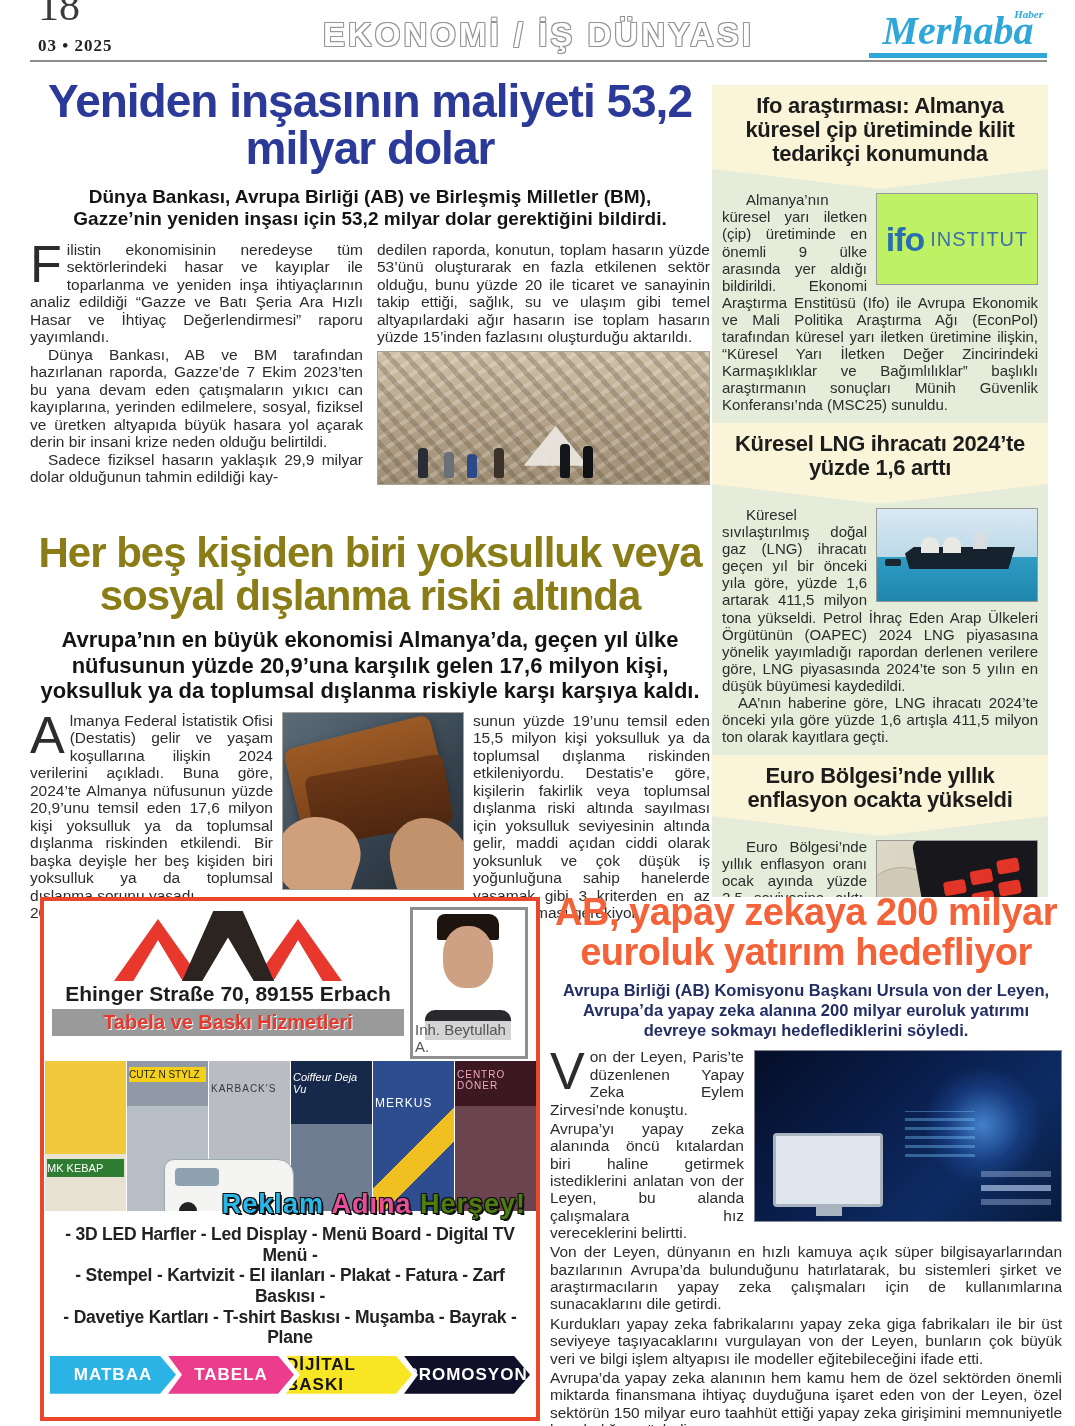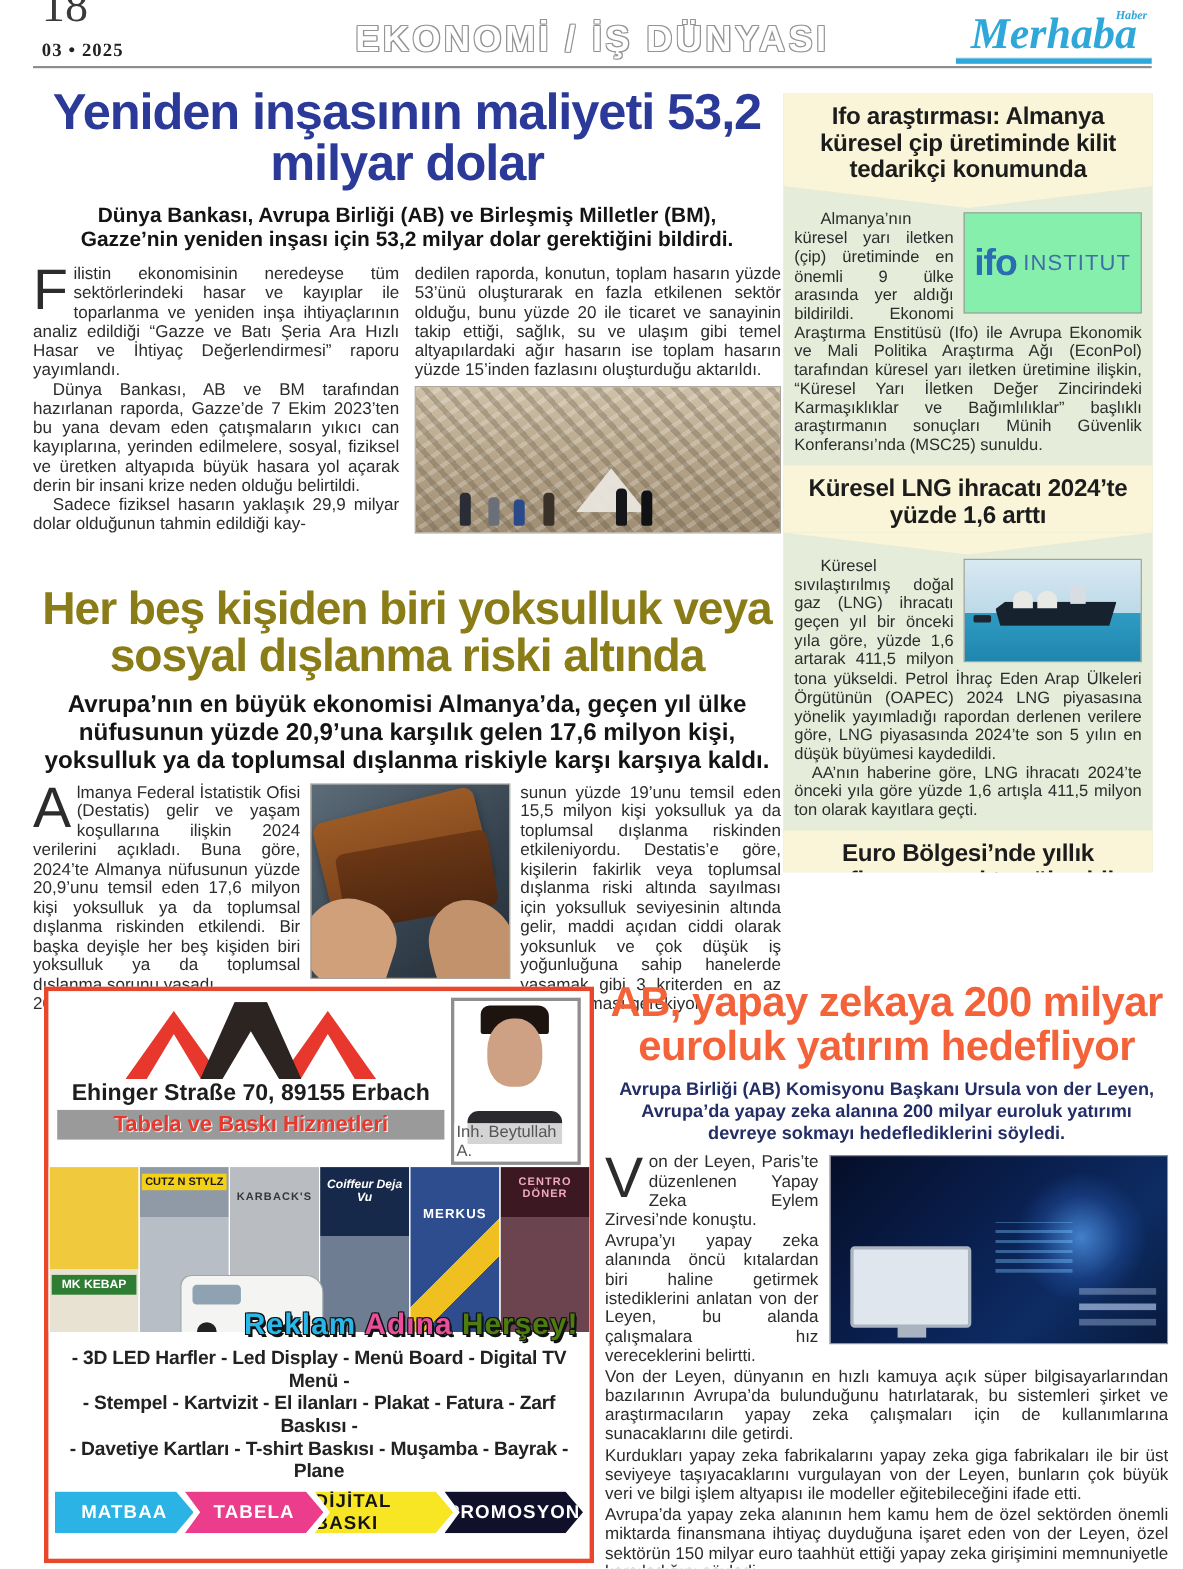--- a/index.html
+++ b/index.html
@@ -48,29 +48,29 @@
   .poverty-body .pcol { font-size:15.5px; line-height:1.13; color:#2c2c2c; text-align:justify; }
   .pcol-left { width:243px; }
   .pcol-right { width:237px; }
   .photo-wallet { width:182px; height:178px; background:linear-gradient(140deg,#5c6c78 0%,#35424e 60%,#232c35 100%); flex:none; }
   .photo-wallet .w1 { position:absolute; left:8px; top:18px; width:150px; height:86px; background:linear-gradient(#9a5a26,#7a4118); border-radius:10px; transform:rotate(-14deg); box-shadow:0 4px 8px rgba(0,0,0,.4); }
   .photo-wallet .w2 { position:absolute; left:26px; top:52px; width:140px; height:70px; background:linear-gradient(#6b3716,#4e2710); border-radius:8px; transform:rotate(-10deg); }
   .photo-wallet .hand1 { position:absolute; left:-8px; bottom:-10px; width:84px; height:82px; background:#cfa07a; border-radius:50% 42% 30% 50%; transform:rotate(18deg); }
   .photo-wallet .hand2 { position:absolute; right:-6px; bottom:-16px; width:78px; height:88px; background:#c2926c; border-radius:45% 55% 45% 35%; transform:rotate(-14deg); }
 
   
-  .sidebar { position:absolute; left:712px; top:85px; width:336px; height:708px; background:#e5ecd9; overflow:hidden; }
+  .sidebar { position:absolute; left:712px; top:85px; width:336px; height:812px; background:#e5ecd9; overflow:hidden; }
   .side-band { background:#faf5d8; padding:9px 8px 4px 8px; }
   .side-band h3 { font-size:22px; line-height:1.08; font-weight:700; color:#1c1c1c; text-align:center; letter-spacing:-.3px; }
   .flap { width:0; height:0; border-left:168px solid transparent; border-right:168px solid transparent; border-top:20px solid #faf5d8; }
   .side-body { padding:2px 10px 10px 10px; font-size:15px; line-height:1.14; color:#2c2c2c; text-align:justify; }
   .side-body p.ind { text-indent:16px; }
   .side-body p.first { text-indent:24px; }
   .side-img { float:right; margin:2px 0 6px 9px; border:1px solid #999; position:relative; overflow:hidden; }
-  .img-ifo { width:162px; height:92px; background:#86efac; display:flex; align-items:center; justify-content:center; gap:6px; }
+  .img-ifo { width:162px; height:92px; background:#bef264; display:flex; align-items:center; justify-content:center; gap:6px; }
   .ifo-mark { color:#2a6db3; font-weight:700; font-size:34px; letter-spacing:-1px; }
   .ifo-inst { color:#3f6fa8; font-weight:400; font-size:20px; letter-spacing:1px; }
   .img-ship { width:162px; height:94px; background:linear-gradient(#d9e9f2 0%, #bcd9e8 52%, #2f9cc4 52%, #1f86ad 100%); }
   .img-ship .hull { position:absolute; left:28px; top:38px; width:110px; height:22px; background:#16222e; clip-path:polygon(0 30%, 8% 0, 100% 0, 94% 100%, 4% 100%); }
   .img-ship .tank1,.img-ship .tank2 { position:absolute; top:28px; width:18px; height:16px; border-radius:50% 50% 0 0; background:#e8e8e4; }
   .img-ship .tank1{left:44px;} .img-ship .tank2{left:66px;}
   .img-ship .bridge { position:absolute; left:96px; top:24px; width:14px; height:16px; background:#d8dde2; }
   .img-ship .boat { position:absolute; left:8px; top:50px; width:16px; height:7px; background:#1c2630; border-radius:2px; }
   .img-calc { width:162px; height:96px; background:linear-gradient(120deg,#ddd8c8,#c9c4b2); }
   .img-calc .paper { position:absolute; left:-10px; top:26px; width:70px; height:54px; background:#cfc9b6; border-radius:50%; border:1px solid #b4ad98; }
@@ -90,21 +90,21 @@
   .ad-banner { margin-top:3px; background:#9a9a9a; color:#e8372c; font-weight:700; font-size:20px; padding:2px 0;
     text-shadow:1px 1px 0 #f5f5f5; }
   .portrait { width:118px; flex:none; border:3px solid #8f8f8f; background:#fff; margin-left:6px; position:relative; height:152px; }
   .portrait .hair { position:absolute; left:24px; top:4px; width:62px; height:26px; background:#1d1410; border-radius:8px 10px 2px 2px; }
   .portrait .face { position:absolute; left:30px; top:16px; width:50px; height:62px; background:#cfa184; border-radius:46% 46% 42% 42%; }
   .portrait .shirt { position:absolute; left:12px; bottom:16px; width:86px; height:30px; background:#2a2a2e; border-radius:10px 10px 0 0; }
   .portrait figcaption { position:absolute; right:2px; bottom:1px; font-size:15px; color:#555; background:rgba(255,255,255,.8); padding:0 2px; }
 
   .collage { position:relative; display:flex; height:150px; margin-top:2px; overflow:hidden; }
   .tile { flex:1; position:relative; overflow:hidden; border-left:1px solid #fff; }
-  .tile .sign { position:absolute; left:2px; right:2px; font-weight:700; text-align:center; font-size:10px; line-height:1.1; }
+  .tile .sign { position:absolute; left:2px; right:2px; font-weight:400; text-align:left; font-size:10px; line-height:1.1; }
   .t-kebap { background:linear-gradient(#f1c93c 0 62%, #e8e2d2 62% 100%); }
   .t-kebap .sign { bottom:34px; background:#2e7d32; color:#fff; padding:3px 0; font-size:11px; }
   .t-cutz { background:linear-gradient(#8f9aa6 0 30%, #b8bec6 30% 100%); }
   .t-cutz .sign { top:6px; background:#f5d018; color:#1a1a1a; padding:2px 0; }
   .t-coif { background:linear-gradient(#16294a 0 42%, #6e7d92 42% 100%); }
   .t-coif .sign { top:10px; color:#fff; font-style:italic; font-size:11px; }
   .t-karb { background:linear-gradient(#b9bcc0 0 100%); }
   .t-karb .sign { top:22px; color:#33373c; letter-spacing:1px; }
   .t-merk { background:linear-gradient(135deg,#2e4d8f 0 55%, #f0c020 55% 70%, #2e4d8f 70% 100%); }
   .t-merk .sign { top:36px; color:#fff; font-size:12px; letter-spacing:1px; }

